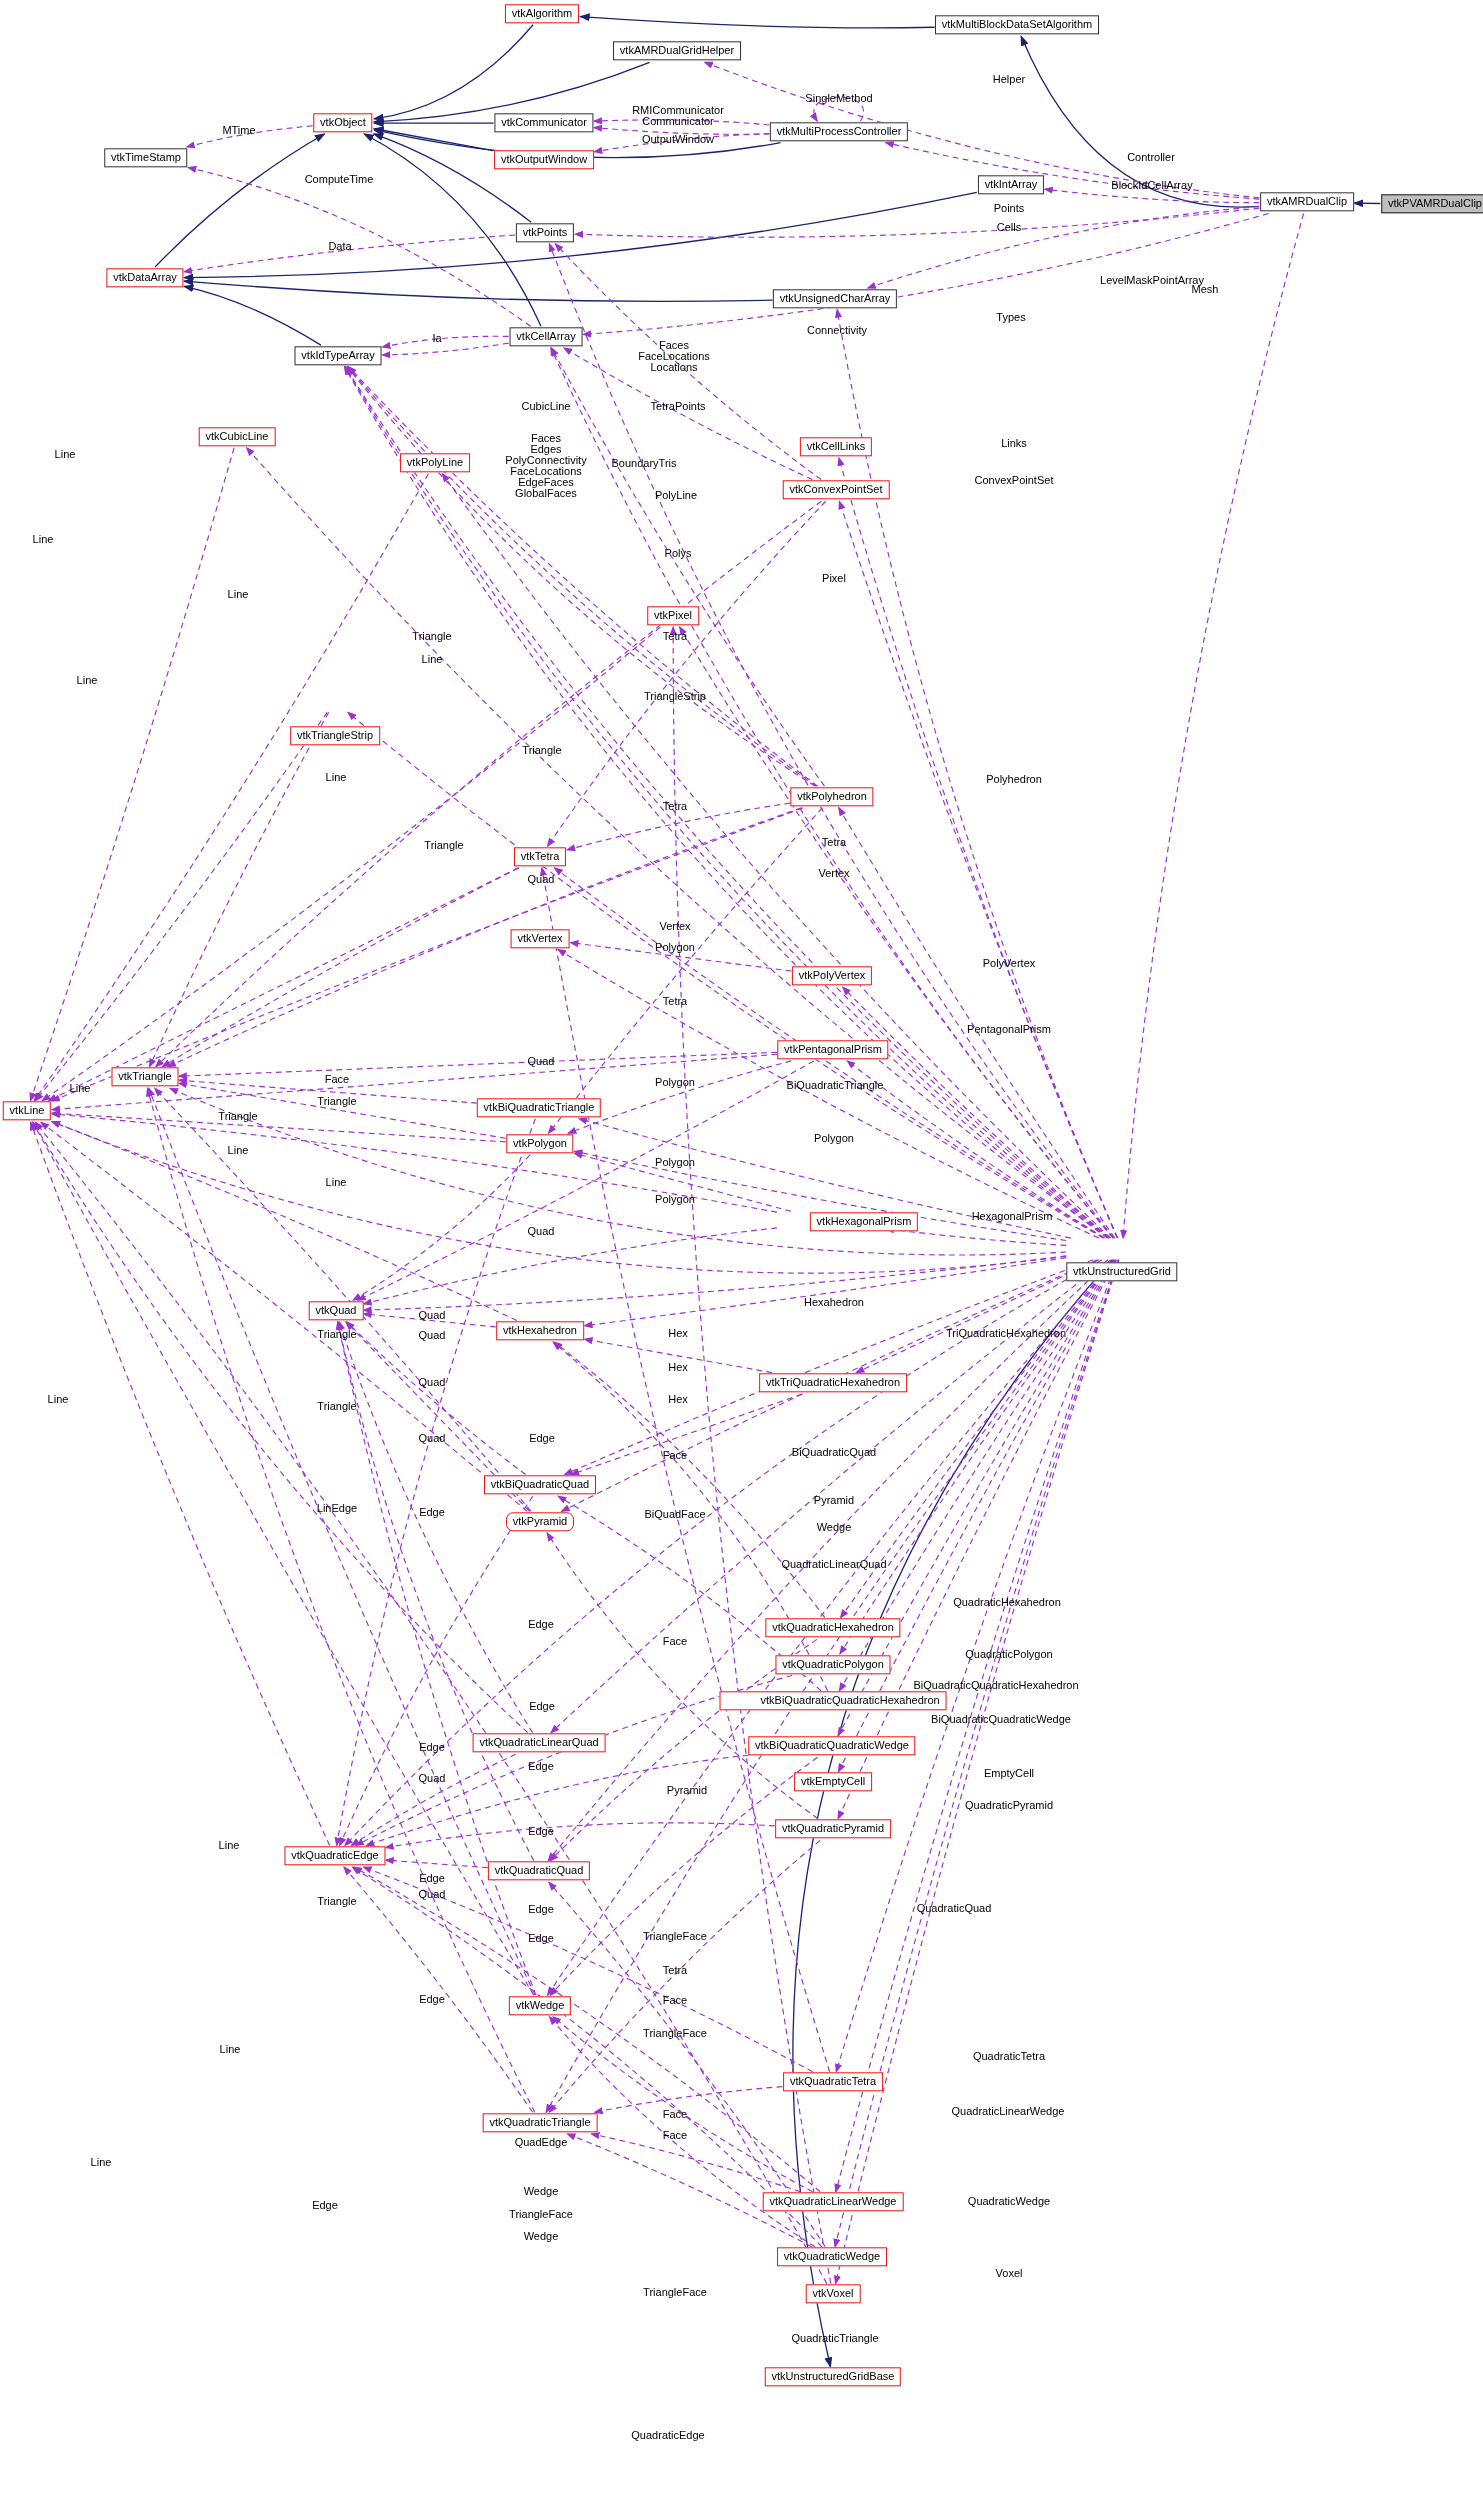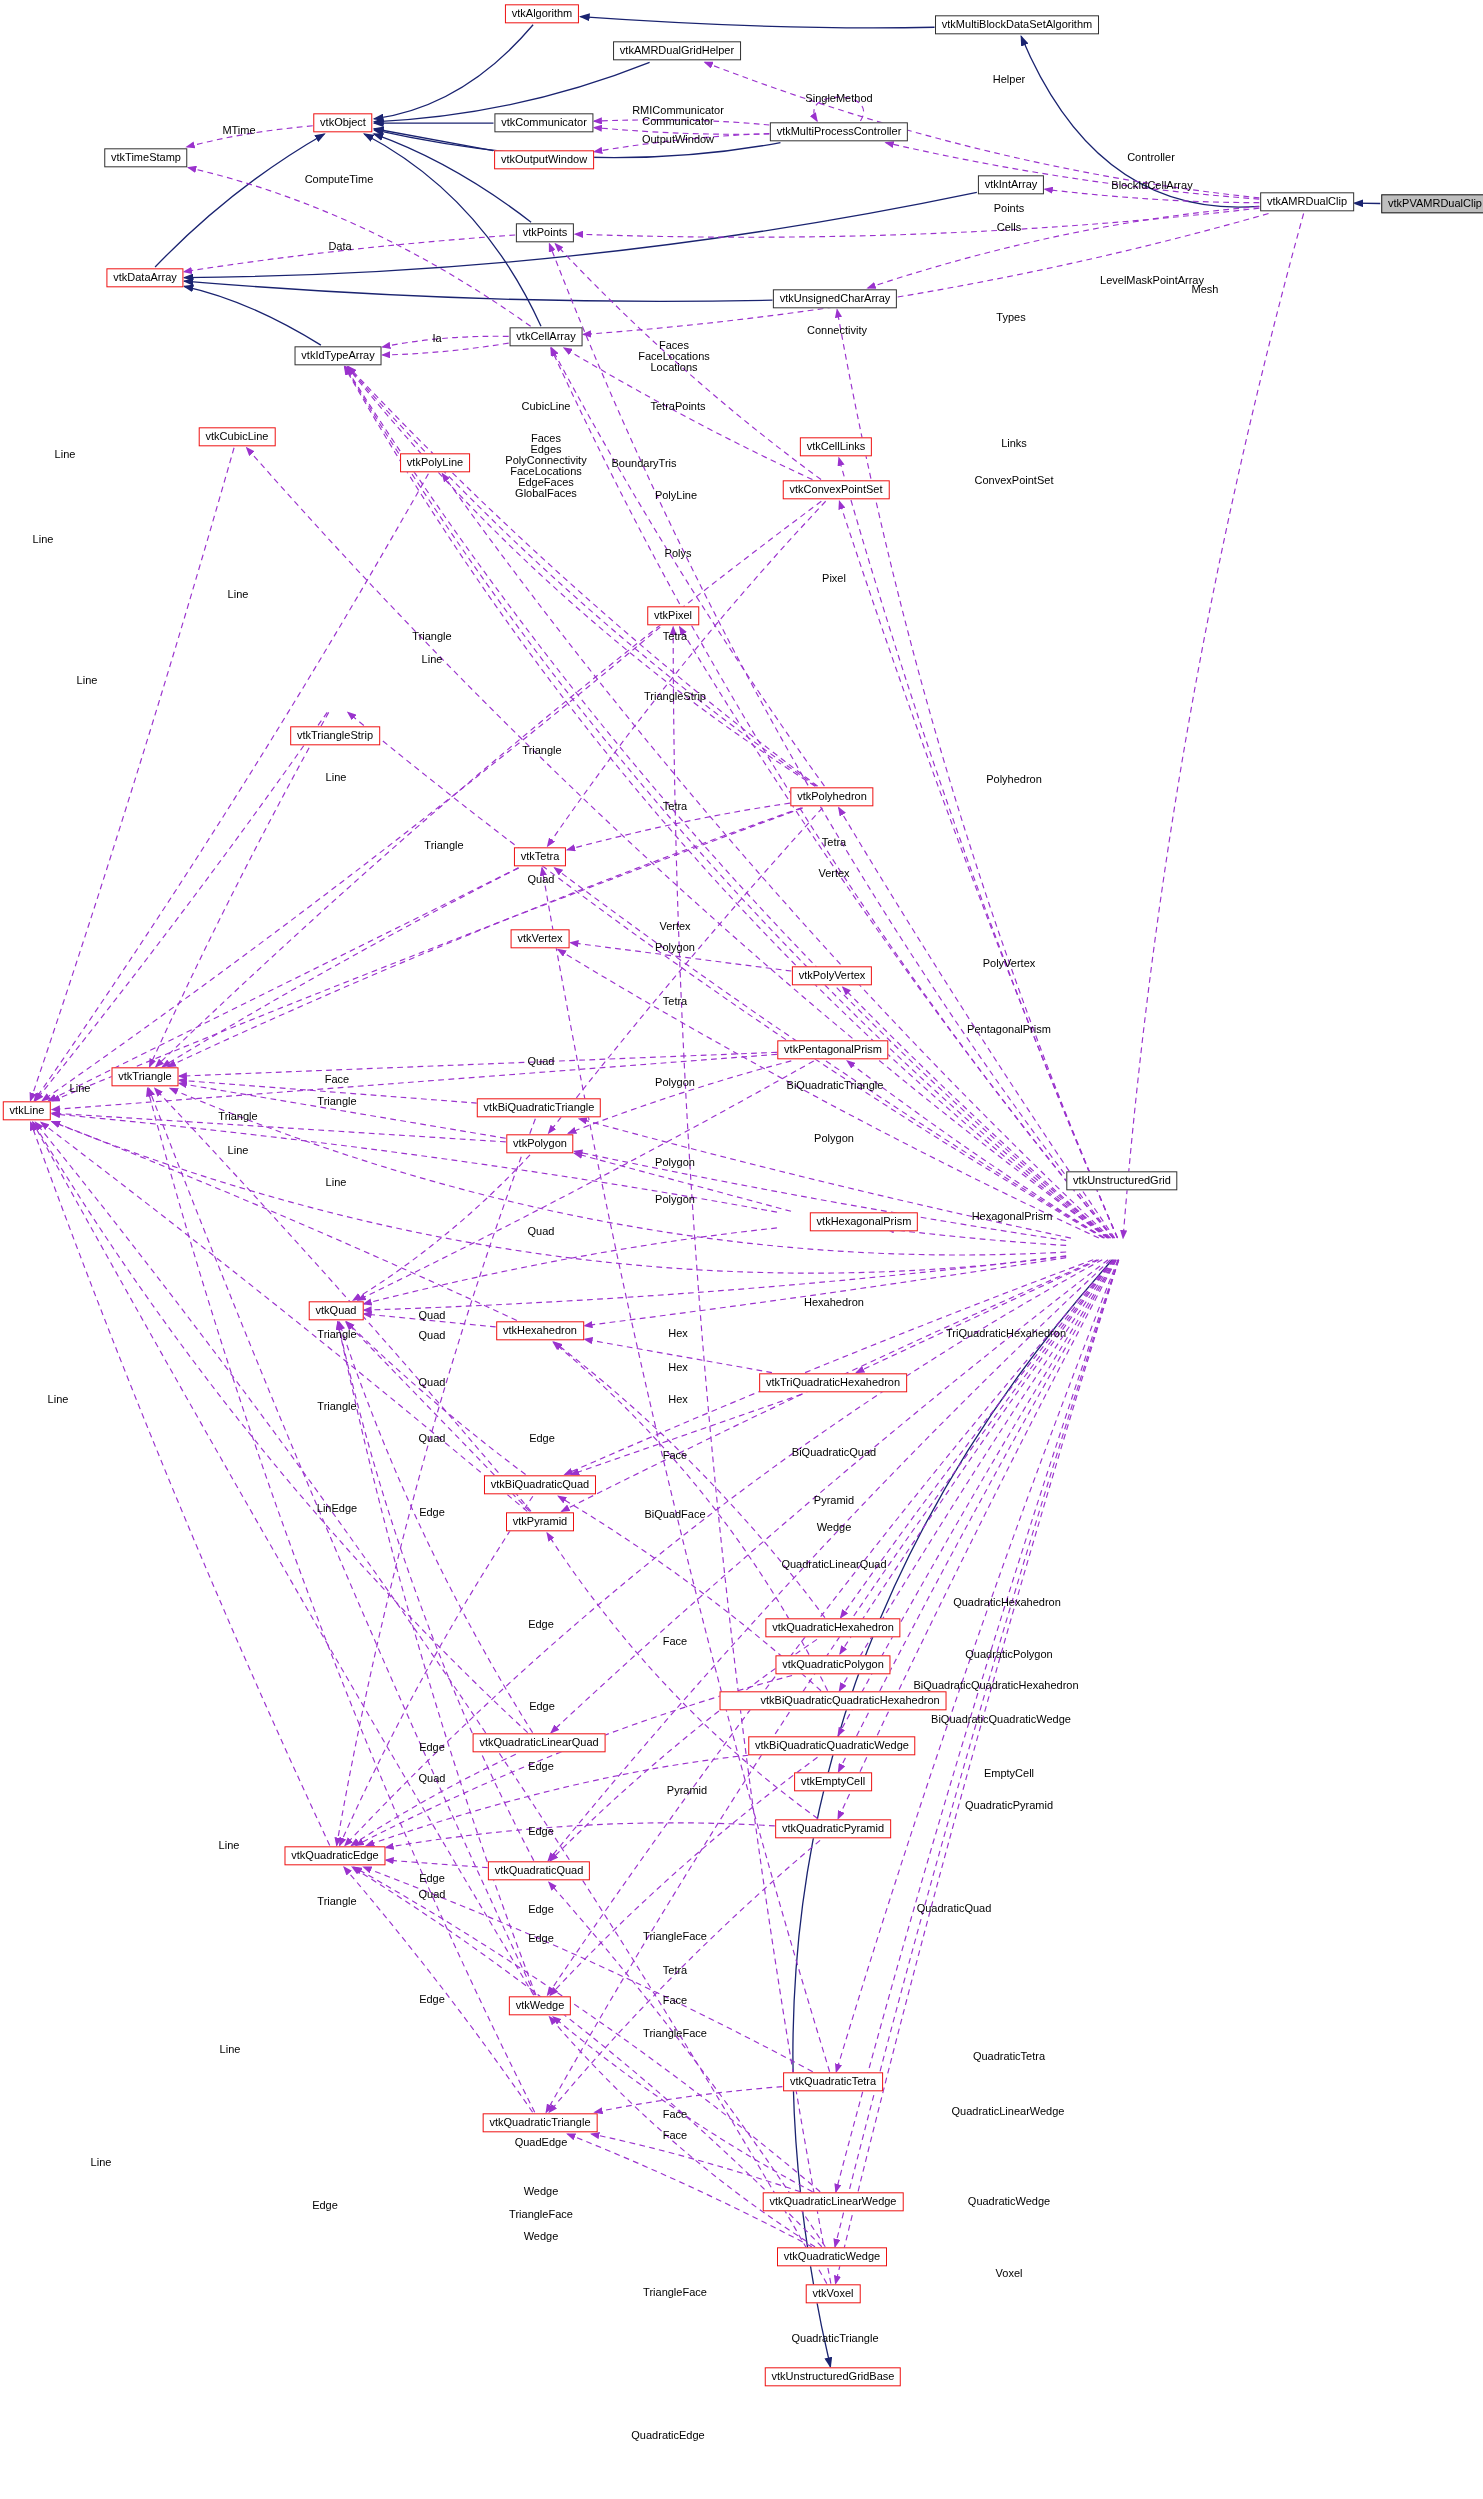--- a/index.html
+++ b/index.html
@@ -343,33 +343,33 @@
       <div class="node red" style="left: 833px; top: 1050px;">vtkPentagonalPrism</div>
       <div class="node red" style="left: 145px; top: 1077px;">vtkTriangle</div>
       <div class="node red" style="left: 27px; top: 1111px;">vtkLine</div>
       <div class="node red" style="left: 539px; top: 1108px;">vtkBiQuadraticTriangle</div>
       <div class="node red" style="left: 540px; top: 1144px;">vtkPolygon</div>
       <div class="node red" style="left: 864px; top: 1222px;">vtkHexagonalPrism</div>
       <div class="node red" style="left: 336px; top: 1311px; text-align: center;">vtkQuad</div>
       <div class="node red" style="left: 540px; top: 1331px;">vtkHexahedron</div>
       <div class="node red" style="left: 833px; top: 1383px;">vtkTriQuadraticHexahedron</div>
       <div class="node red" style="left: 540px; top: 1485px;">vtkBiQuadraticQuad</div>
-      <div class="node red" style="left: 540px; top: 1522px;">vtkPyramid</div>
+      <div class="node red" style="left: 540px; top: 1522px; border-radius: 7px;">vtkPyramid</div>
       <div class="node red" style="left: 833px; top: 1628px;">vtkQuadraticHexahedron</div>
       <div class="node red" style="left: 833px; top: 1665px;">vtkQuadraticPolygon</div>
       <div class="node red" style="left: 833px; top: 1701px; padding-left: 40px;">vtkBiQuadraticQuadraticHexahedron</div>
       <div class="node red" style="left: 539px; top: 1743px;">vtkQuadraticLinearQuad</div>
       <div class="node red" style="left: 832px; top: 1746px;">vtkBiQuadraticQuadraticWedge</div>
       <div class="node red" style="left: 833px; top: 1782px;">vtkEmptyCell</div>
       <div class="node red" style="left: 833px; top: 1829px;">vtkQuadraticPyramid</div>
       <div class="node red" style="left: 335px; top: 1856px;">vtkQuadraticEdge</div>
       <div class="node red" style="left: 539px; top: 1871px;">vtkQuadraticQuad</div>
       <div class="node red" style="left: 540px; top: 2006px;">vtkWedge</div>
       <div class="node red" style="left: 833px; top: 2082px;">vtkQuadraticTetra</div>
       <div class="node red" style="left: 540px; top: 2123px;">vtkQuadraticTriangle</div>
       <div class="node red" style="left: 833px; top: 2202px;">vtkQuadraticLinearWedge</div>
       <div class="node red" style="left: 832px; top: 2257px;">vtkQuadraticWedge</div>
       <div class="node red" style="left: 833px; top: 2294px;">vtkVoxel</div>
       <div class="node red" style="left: 833px; top: 2377px;">vtkUnstructuredGridBase</div>
-      <div class="node black" style="left: 1122px; top: 1181px;">vtkUnstructuredGrid</div>
+      <div class="node black" style="left: 1122px; top: 1272px;">vtkUnstructuredGrid</div>
     </div>
 </div>
 
 
 </body></html>

